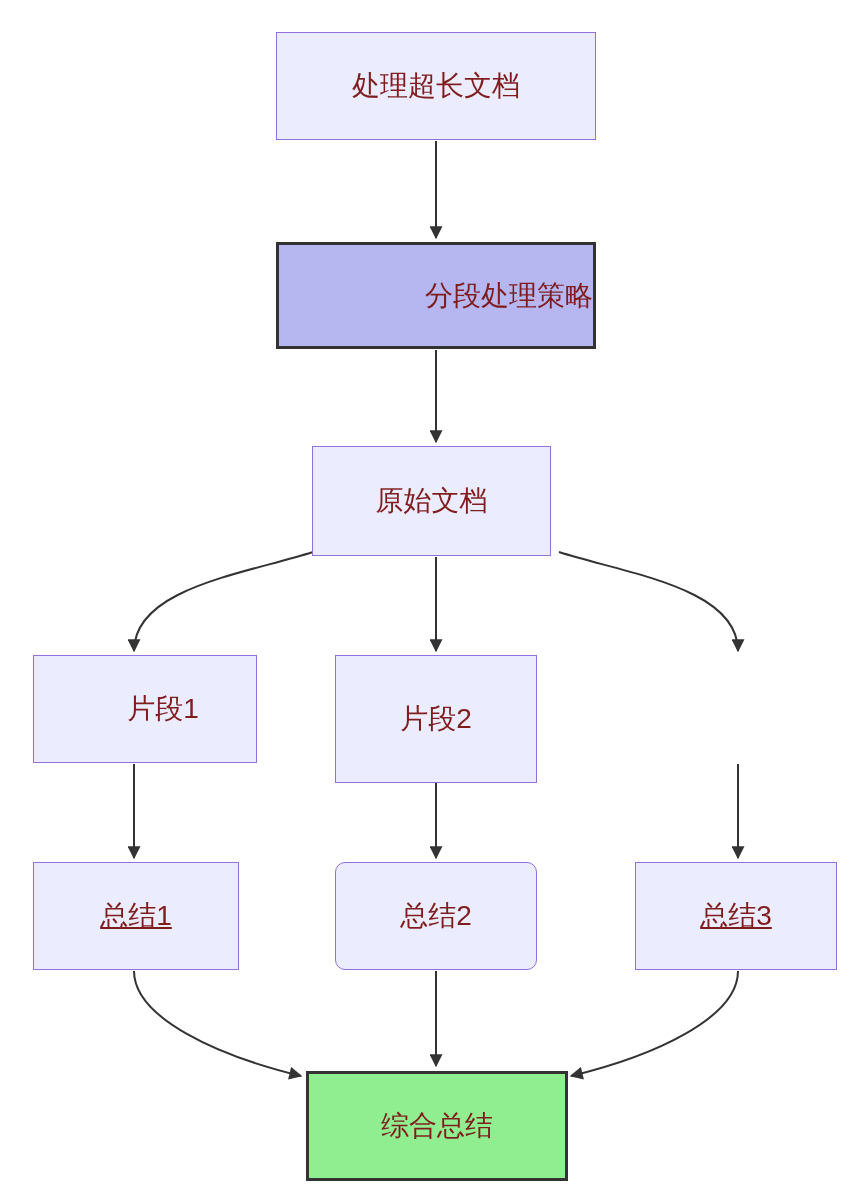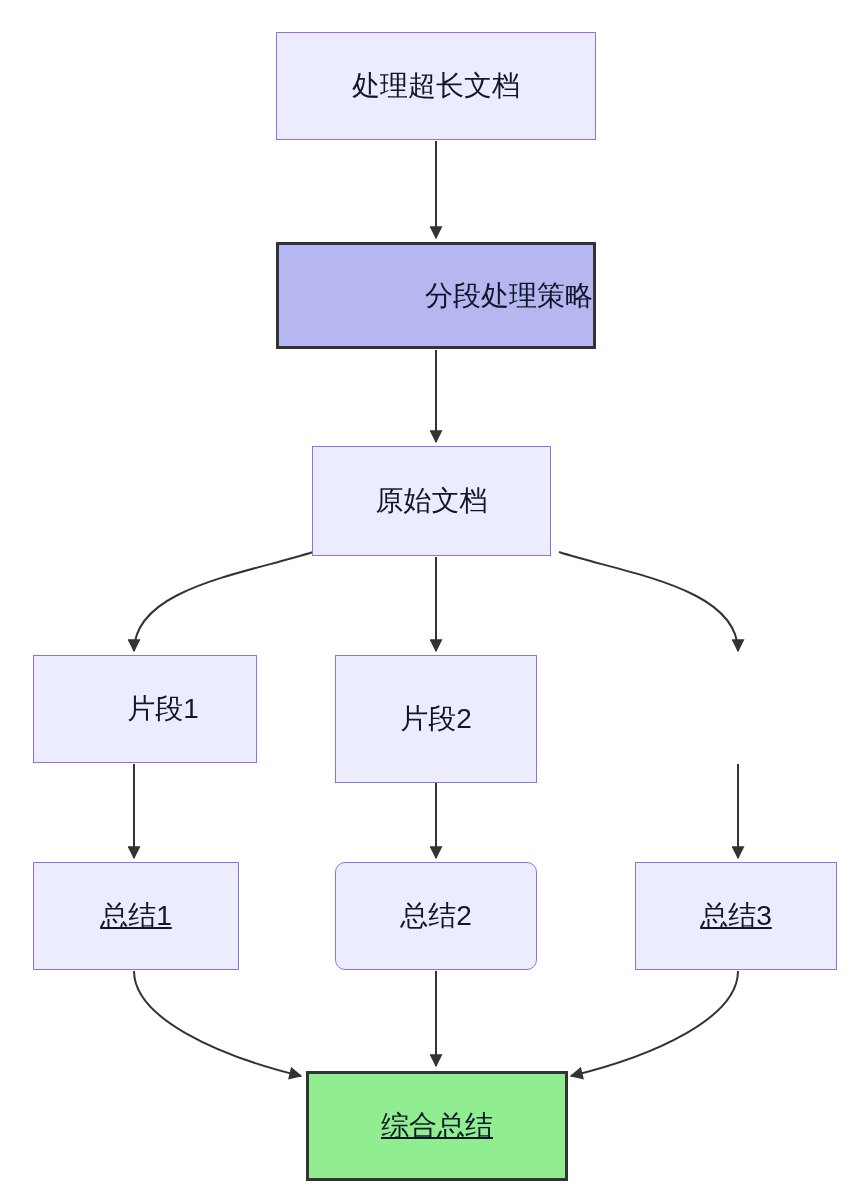--- a/index.html
+++ b/index.html
@@ -28,34 +28,33 @@
     stroke-width: 2px;
   }
   .node {
     position: absolute;
     box-sizing: border-box;
     display: flex;
     align-items: center;
     justify-content: center;
     background: #ECECFF;
     border: 1px solid #9370DB;
-    color: #0f172a;
+    color: #7f1d1d;
     font-size: 28px;
     line-height: 1;
     white-space: nowrap;
   }
   .node.emphasis-purple {
     background: #b6b6f0;
     border: 3px solid #333333;
     justify-content: flex-end;
   }
   .node.emphasis-green {
     background: #90ee90;
     border: 3px solid #333333;
-    text-decoration: underline;
   }
   
   .n-a  { left: 276px; top: 32px;   width: 320px; height: 108px; }
   .n-b  { left: 276px; top: 242px;  width: 320px; height: 107px; }
   .n-c  { left: 312px; top: 446px;  width: 239px; height: 110px; }
   .n-d1 { left: 33px;  top: 655px;  width: 224px; height: 108px; padding-left: 36px; }
   .n-d2 { left: 335px; top: 655px;  width: 202px; height: 128px; }
   .n-d3 { left: 635px; top: 655px;  width: 202px; height: 108px; }
   .n-e1 { left: 33px;  top: 862px;  width: 206px; height: 108px; text-decoration: underline; }
   .n-e2 { left: 335px; top: 862px;  width: 202px; height: 108px; border-radius: 10px; }

